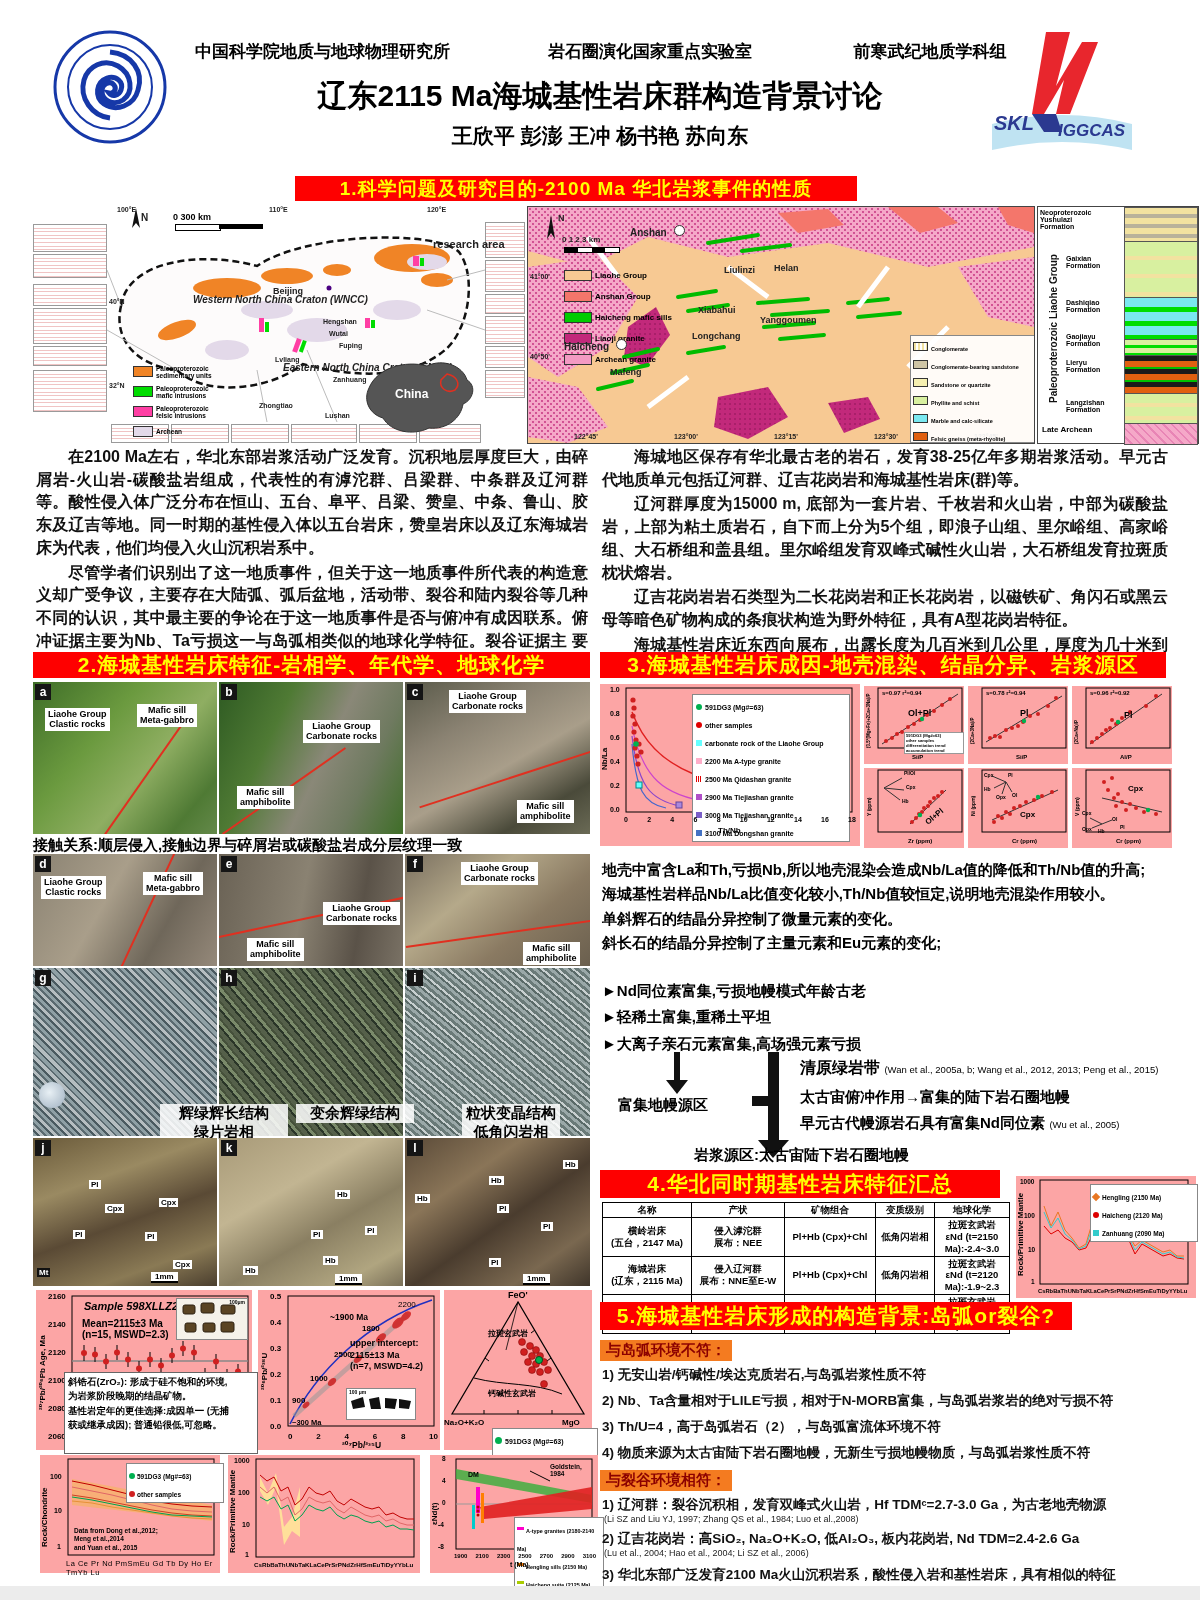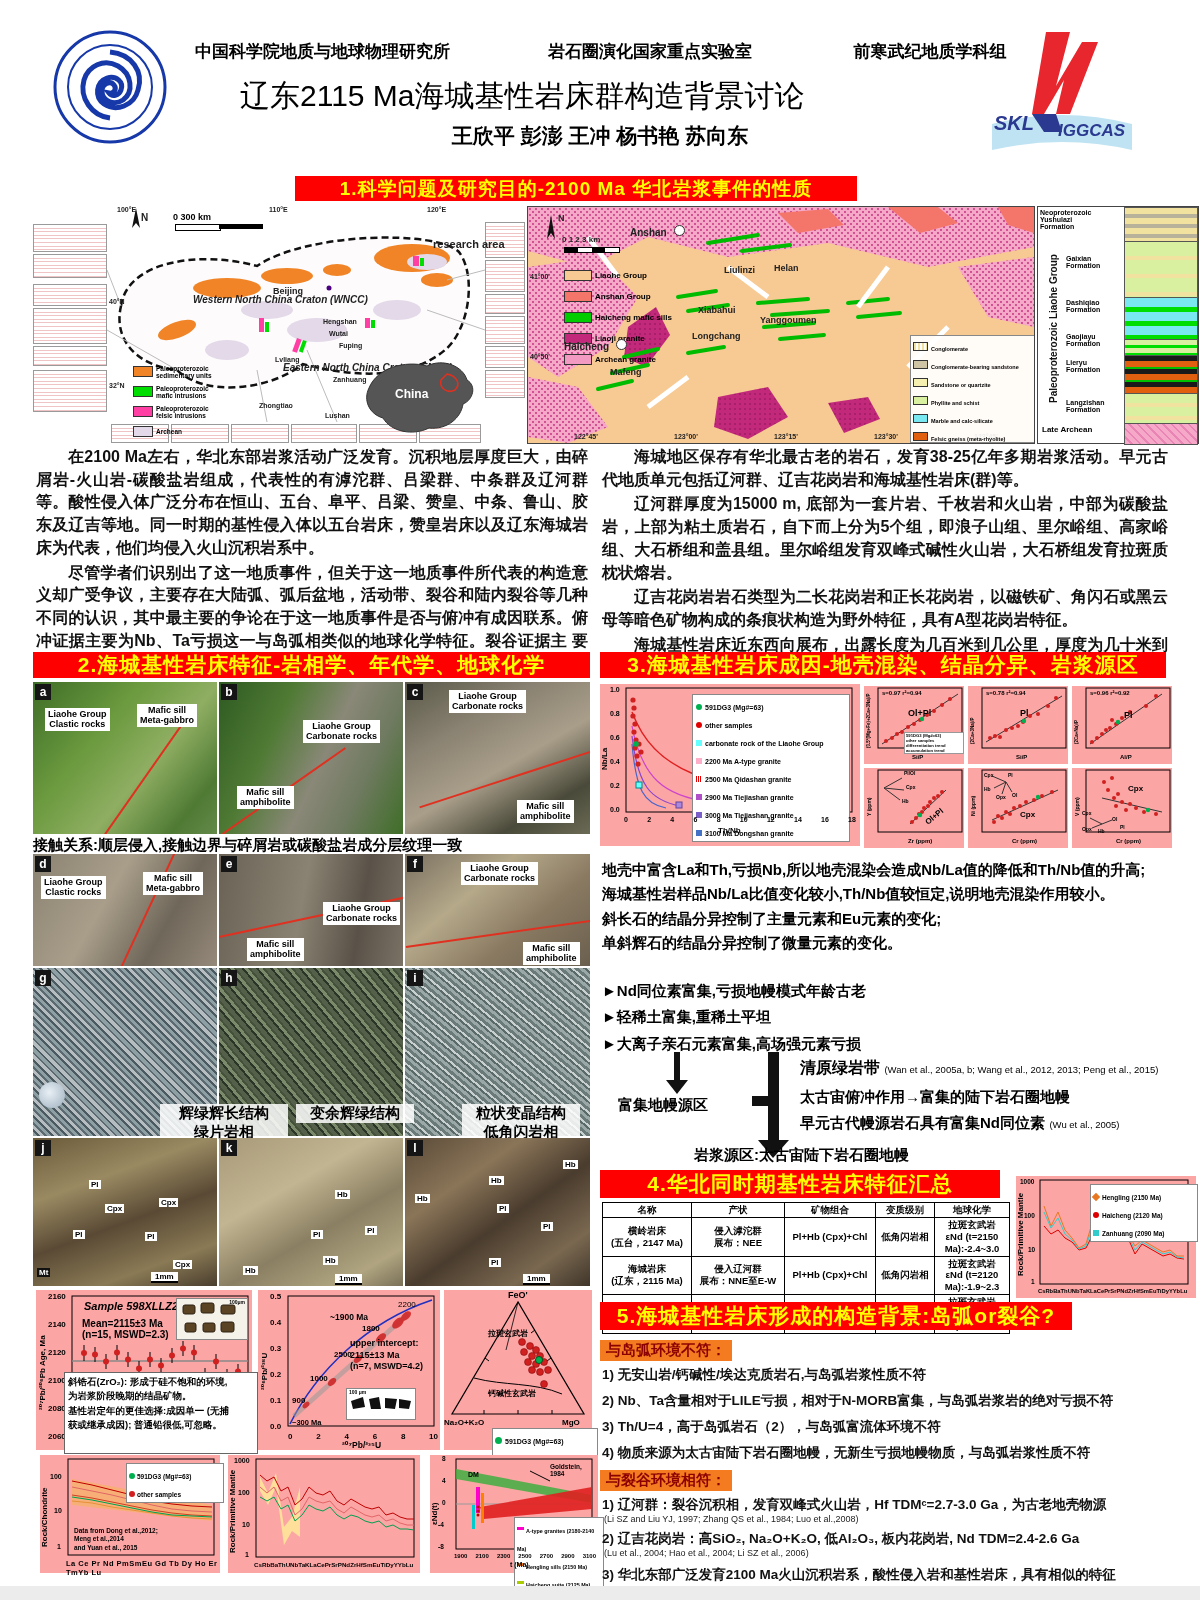--- a/index.html
+++ b/index.html
@@ -37,21 +37,21 @@
   <div class="abs" style="left:52px;top:24px;width:116px;height:126px">
     <svg width="116" height="126" viewBox="0 0 116 126">
       <circle cx="58" cy="63" r="55" fill="#fff" stroke="#1638a8" stroke-width="3"></circle>
       <circle cx="58" cy="63" r="42" fill="#fff" stroke="#1638a8" stroke-width="2"></circle>
       <path d="M58,28 C80,30 92,48 86,66 C82,82 64,88 52,80 C42,73 44,58 55,54 C64,51 72,58 69,66 C67,72 60,73 57,69 C62,70 65,65 62,61 C58,56 50,60 50,67 C50,77 62,82 71,76 C82,68 80,50 66,42 C52,34 36,42 32,56 C27,74 40,92 58,94" fill="none" stroke="#1638a8" stroke-width="5"></path>
     </svg>
   </div>
   <div class="abs" style="left:150px;top:40px;width:345px;font-size:17px;font-weight:700;text-align:center">中国科学院地质与地球物理研究所</div>
   <div class="abs" style="left:505px;top:40px;width:290px;font-size:17px;font-weight:700;text-align:center">岩石圈演化国家重点实验室</div>
   <div class="abs" style="left:815px;top:40px;width:230px;font-size:17px;font-weight:700;text-align:center">前寒武纪地质学科组</div>
-  <div class="abs" style="left:240px;top:76px;width:720px;font-size:30px;font-weight:400;">辽东2115 Ma海城基性岩床群构造背景讨论</div>
+  <div class="abs" style="left:240px;top:76px;width:720px;font-size:30px;font-weight:700;text-align:center">辽东2115 Ma海城基性岩床群构造背景讨论</div>
   <div class="abs" style="left:300px;top:122px;width:600px;font-size:21px;font-weight:700;text-align:center">王欣平    彭澎    王冲    杨书艳    苏向东</div>
   <div class="abs" style="left:986px;top:28px;width:152px;height:124px">
     <svg width="152" height="124" viewBox="0 0 152 124">
       <path d="M6,96 Q76,78 146,96 L146,122 Q76,106 6,122 Z" fill="#bfe3f2"></path>
       <polygon points="60,4 84,4 70,58 96,14 112,14 84,86 70,86 78,52 58,86 46,86" fill="#e8262d"></polygon>
       <polygon points="46,86 70,86 76,104 58,104" fill="#2b3990"></polygon>
       <text x="8" y="102" font-size="20" font-weight="bold" font-style="italic" fill="#2b3990">SKL</text>
       <text x="72" y="108" font-size="17" font-weight="bold" font-style="italic" fill="#2b3990">IGGCAS</text>
     </svg>
   </div>
@@ -329,21 +329,21 @@
   </div>
   <div class="photo" style="left:219px;top:968px;width:184px;height:168px;background:repeating-linear-gradient(50deg,#55604a 0 4px,#2a3528 4px 6px,#7a8a6a 6px 9px,#45503a 9px 11px)">
     <span class="ltr">h</span>
   </div>
   <div class="photo" style="left:405px;top:968px;width:185px;height:168px;background:repeating-linear-gradient(40deg,#9aa8a8 0 3px,#5a6a68 3px 5px,#c8d0d0 5px 7px,#6a7a78 7px 10px)">
     <span class="ltr">i</span>
   </div>
   <div class="texcap" style="left:160px;top:1104px;width:128px">辉绿辉长结构
 绿片岩相</div>
   <div class="texcap" style="left:296px;top:1104px;width:118px">变余辉绿结构</div>
-  <div class="texcap" style="left:462px;top:1104px;width:118px">粒状变晶结构
+  <div class="texcap" style="left:462px;top:1104px;width:98px">粒状变晶结构
 低角闪岩相</div>
 
   <div class="photo" style="left:33px;top:1138px;width:184px;height:148px;background:linear-gradient(160deg,#6a5a3a,#9a8a62 30%,#5a4a35 55%,#8a7a55 80%,#4a3e2e)">
     <span class="ltr">j</span>
     <span class="min" style="left:56px;top:42px">Pl</span>
     <span class="min" style="left:72px;top:66px">Cpx</span>
     <span class="min" style="left:126px;top:60px">Cpx</span>
     <span class="min" style="left:40px;top:92px">Pl</span>
     <span class="min" style="left:112px;top:94px">Pl</span>
     <span class="min" style="left:140px;top:122px">Cpx</span>
@@ -549,21 +549,21 @@
         <polyline stroke="#00a050" points="6,40 26,43 46,47 66,51 86,55 106,58 126,59 146,60"></polyline>
       </g>
     </svg>
     <div class="abs" style="left:86px;top:8px;width:92px;border:1px solid #888;background:#fff;padding:1px 2px">
       <div><span style="display:inline-block;width:6px;height:6px;border-radius:50%;background:#00b050;margin-right:2px"></span><span style="font-size:6.5px;font-weight:700">591DG3 (Mg#=63)</span></div>
       <div><span style="display:inline-block;width:6px;height:6px;border-radius:50%;background:#d02020;margin-right:2px"></span><span style="font-size:6.5px;font-weight:700">other samples</span></div>
     </div>
     <div class="abs pre" style="left:34px;top:72px;font-size:6.5px;font-weight:700;line-height:1.3">Data from Dong et al.,2012;
 Meng et al.,2014
 and Yuan et al., 2015</div>
-    <div class="abs" style="left:26px;top:104px;width:152px;font-size:7.5px;font-weight:700;letter-spacing:0.5px">La Ce Pr Nd PmSmEu Gd Tb Dy Ho Er TmYb Lu</div>
+    <div class="abs" style="left:26px;top:104px;width:152px;font-size:7.5px;font-weight:400;letter-spacing:0.5px">La Ce Pr Nd PmSmEu Gd Tb Dy Ho Er TmYb Lu</div>
   </div>
 
   <div class="chart" style="left:228px;top:1455px;width:192px;height:118px">
     <div class="vlab" style="left:0px;top:98px">Rock/Primitive Mantle</div>
     <div class="abs" style="left:6px;top:2px;font-size:7px;font-weight:700">1000</div>
     <div class="abs" style="left:10px;top:34px;font-size:7px;font-weight:700">100</div>
     <div class="abs" style="left:14px;top:66px;font-size:7px;font-weight:700">10</div>
     <div class="abs" style="left:17px;top:96px;font-size:7px;font-weight:700">1</div>
     <svg class="abs" style="left:26px;top:2px" width="162" height="102" viewBox="0 0 162 102">
       <rect x="2" y="2" width="158" height="98" fill="none" stroke="#000"></rect>
@@ -853,22 +853,22 @@
     <div class="abs" style="left:10px;top:58px;font-size:5px;font-weight:700">Opx</div>
     <div class="abs" style="left:26px;top:60px;font-size:5px;font-weight:700">Hb</div>
     <div class="abs" style="left:40px;top:48px;font-size:5px;font-weight:700">Ol</div>
     <div class="abs" style="left:48px;top:56px;font-size:5px;font-weight:700">Pl</div>
     <div class="abs" style="left:44px;top:70px;font-size:6px;font-weight:700">Cr (ppm)</div>
   </div>
 
   <div class="abs" style="left:602px;top:858px;width:566px;font-size:15px;font-weight:700;line-height:1.62">
     <div>地壳中富含La和Th,亏损Nb,所以地壳混染会造成Nb/La值的降低和Th/Nb值的升高;</div>
     <div>海城基性岩样品Nb/La比值变化较小,Th/Nb值较恒定,说明地壳混染作用较小。</div>
+    <div>单斜辉石的结晶分异控制了微量元素的变化。</div>
     <div>斜长石的结晶分异控制了主量元素和Eu元素的变化;</div>
-    <div>单斜辉石的结晶分异控制了微量元素的变化。</div>
   </div>
   <div class="abs" style="left:602px;top:978px;width:566px;font-size:15px;font-weight:700;line-height:1.75">
     <div>►Nd同位素富集,亏损地幔模式年龄古老</div>
     <div>►轻稀土富集,重稀土平坦</div>
     <div>►大离子亲石元素富集,高场强元素亏损</div>
   </div>
 
   <svg class="abs" style="left:664px;top:1052px" width="26" height="42">
       <rect x="10" y="0" width="6" height="28" fill="#111"></rect>
       <polygon points="2,28 24,28 13,42" fill="#111"></polygon>

